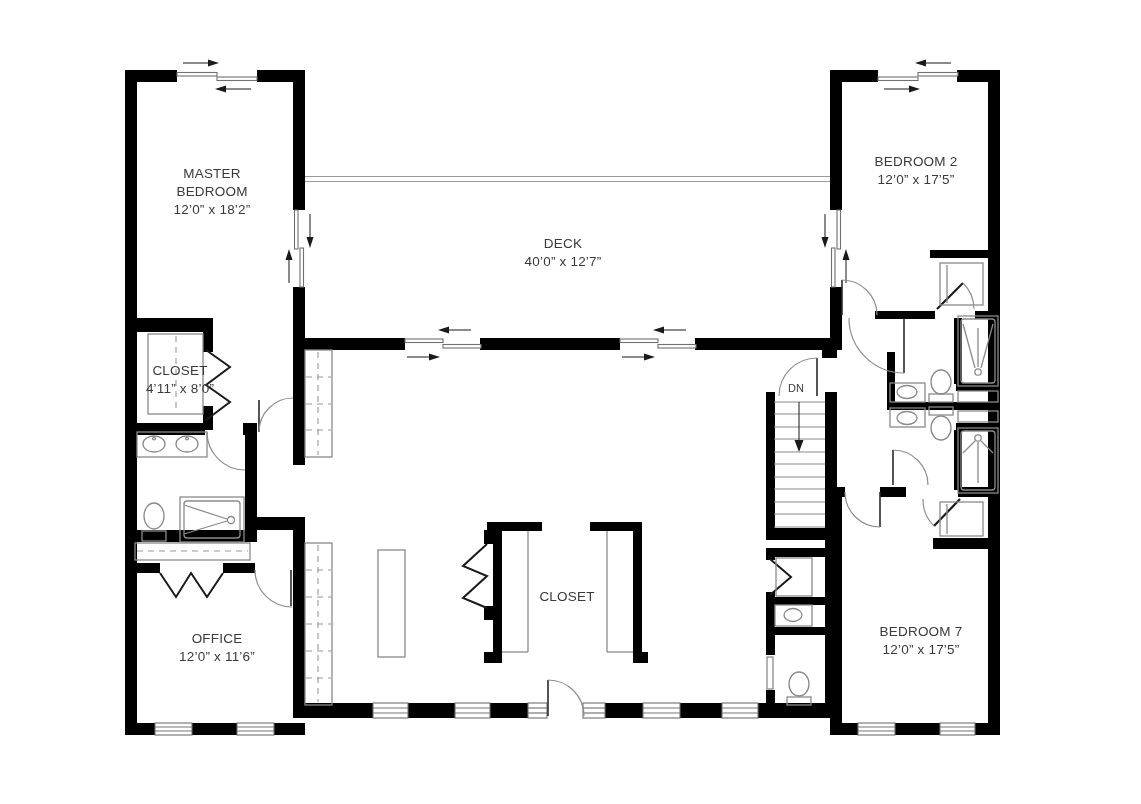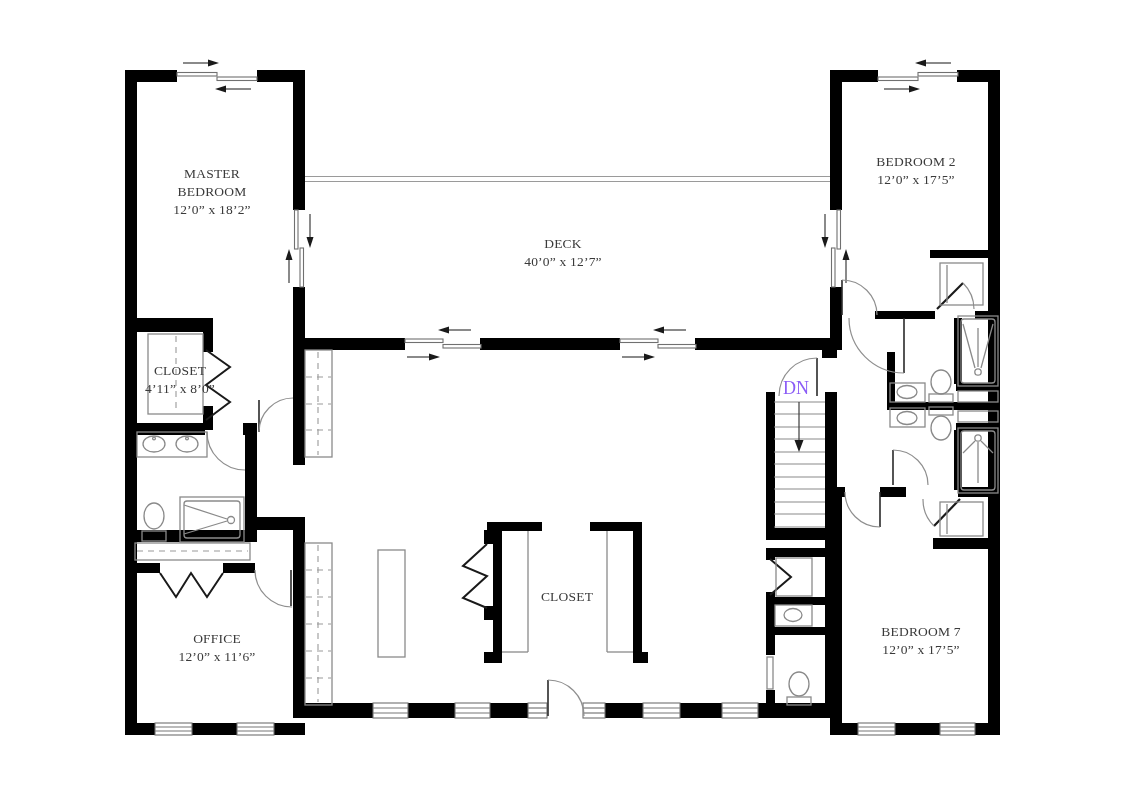--- a/index.html
+++ b/index.html
@@ -1,25 +1,25 @@
 <!DOCTYPE html>
 <html><head>
 <meta charset="utf-8">
 <style>
   html,body{margin:0;padding:0;background:#ffffff;}
   .stage{position:relative;width:1141px;height:804px;background:#ffffff;overflow:hidden;
-         font-family:Liberation Serif, serif;}
+         font-family:Liberation Sans, sans-serif;}
   .stage svg{position:absolute;left:0;top:0;}
   .labels{position:absolute;left:0;top:0;width:100%;height:100%;pointer-events:none;}
   .room-label{position:absolute;transform:translate(-50%,-50%);text-align:center;
               color:#3a3a3a;font-size:13.5px;line-height:18px;letter-spacing:.2px;white-space:nowrap;}
   .room-label .nm{display:block;}
   .room-label.wrap .nm{white-space:normal;width:96px;margin:0 auto;}
   .room-label .dim{display:block;white-space:nowrap;}
-  .dn-label{position:absolute;transform:translate(-50%,-50%);color:#8b5cf6;font-size:18px;text-align:right;}
+  .dn-label{position:absolute;transform:translate(-50%,-50%);color:#404040;font-size:11px;text-align:right;}
   
   .wall{fill:#000000;stroke:none;}
   .fx{fill:none;stroke:#8a8a8a;stroke-width:1.3;}
   .fxf{fill:#ffffff;stroke:#8a8a8a;stroke-width:1.3;}
   .arc{fill:none;stroke:#8f8f8f;stroke-width:1.2;}
   .leaf{stroke:#1a1a1a;stroke-width:2.2;fill:none;}
   .leaf-thin{stroke:#2a2a2a;stroke-width:1.6;fill:none;}
   .winline{stroke:#777777;stroke-width:1.2;}
   .pane{fill:#ffffff;stroke:#707070;stroke-width:1.1;}
   .arrow{stroke:#3c3c3c;stroke-width:1.2;fill:none;}

